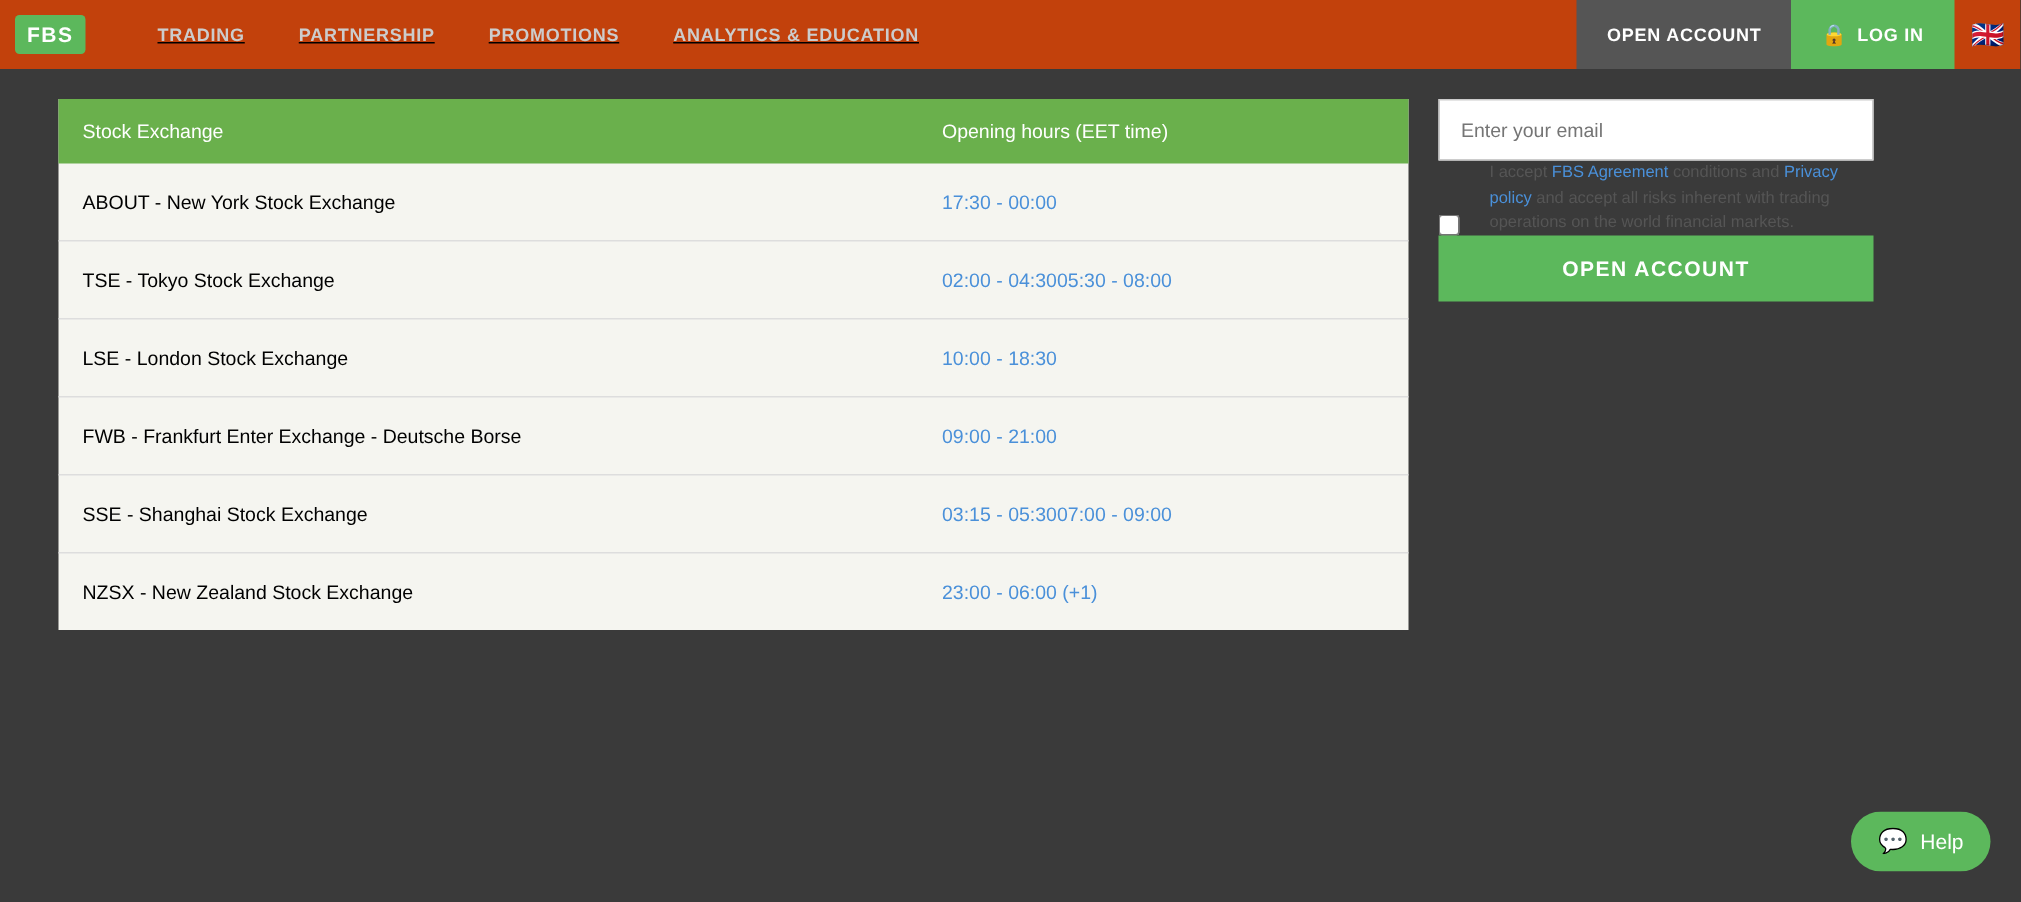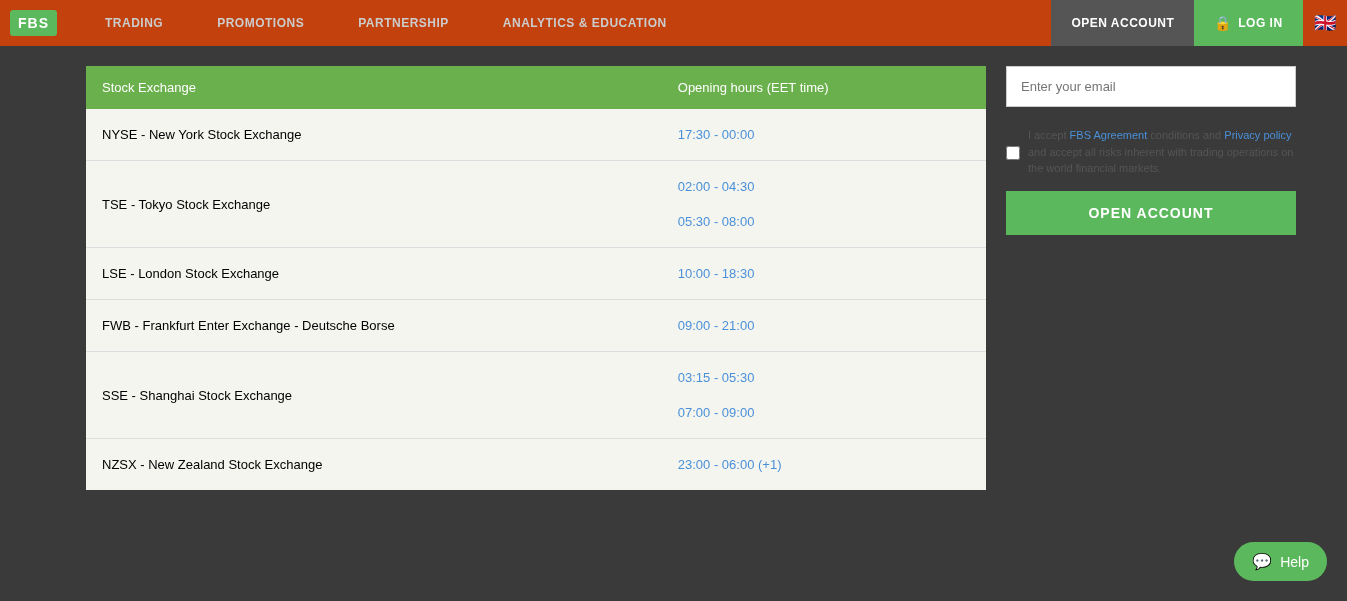--- a/index.html
+++ b/index.html
@@ -18,22 +18,23 @@
       color: #fff;
       font-weight: bold;
       font-size: 14px;
       padding: 5px 8px;
       border-radius: 3px;
       margin-right: 30px;
       letter-spacing: 1px;
     }
     .nav-links {
       display: flex;
-      gap: 18px;
+      gap: 0;
       flex: 1;
+      text-decoration: underline;
     }
     .nav-link {
       color: #ccc;
       font-size: 12px;
       font-weight: bold;
       letter-spacing: 0.5px;
       padding: 0 18px;
       height: 46px;
       display: flex;
       align-items: center;
@@ -77,21 +78,21 @@
     }
     .flag-icon {
       margin-left: 12px;
       font-size: 18px;
       cursor: pointer;
     }
 
     
     .main-content {
       display: flex;
-      padding: 20px 20px 20px 86px;
+      padding: 20px 20px 20px 39px;
       gap: 20px;
       min-height: 555px;
     }
 
     
     .table-section {
       flex: 1;
       max-width: 900px;
     }
     .stock-table {
@@ -119,46 +120,46 @@
       padding: 18px 16px;
       font-size: 13px;
       vertical-align: middle;
     }
     .hours-cell {
       color: #4a90d9;
       vertical-align: middle;
     }
     .hours-multi {
       display: flex;
-      flex-direction: column;
-      gap: 20px;
+      flex-direction: row;
+      gap: 0;
     }
     .hours-multi span {
       color: #4a90d9;
     }
 
     
     .sidebar {
       width: 290px;
     }
     .email-input {
       width: 100%;
       padding: 12px 14px;
       font-size: 13px;
       border: 1px solid #ccc;
       background: #fff;
       color: #999;
       outline: none;
-      margin-bottom: 20px;
+      margin-bottom: 0;
     }
     .agreement-row {
       display: flex;
-      align-items: center;
-      gap: 8px;
-      margin-bottom: 14px;
+      align-items: flex-end;
+      gap: 20px;
+      margin-bottom: 0;
     }
     .agreement-checkbox {
       margin-top: 2px;
       width: 14px;
       height: 14px;
       flex-shrink: 0;
       cursor: pointer;
       border: 1px solid #aaa;
       accent-color: #5cb85c;
     }
@@ -203,22 +204,22 @@
       font-size: 16px;
     }
   </style>
 </head>
 <body>
 
 <nav class="navbar">
   <div class="fbs-logo">FBS</div>
   <div class="nav-links">
     <div class="nav-link">TRADING</div>
+    <div class="nav-link">PARTNERSHIP</div>
     <div class="nav-link">PROMOTIONS</div>
-    <div class="nav-link">PARTNERSHIP</div>
     <div class="nav-link">ANALYTICS &amp; EDUCATION</div>
   </div>
   <div class="nav-actions">
     <div class="open-account-btn">OPEN ACCOUNT</div>
     <div class="login-btn">
       <span class="lock-icon">🔒</span>
       <span>LOG IN</span>
     </div>
     <div class="flag-icon">🇬🇧</div>
   </div>
@@ -230,21 +231,21 @@
     <table class="stock-table">
       <thead>
         <tr>
           <th>Stock Exchange</th>
           <th>Opening hours (EET time)</th>
         </tr>
       </thead>
       <tbody id="table-body">
 
       <tr>
-            <td><span class="exchange-abbr">NYSE - </span><span class="exchange-full">New York Stock Exchange</span></td>
+            <td><span class="exchange-abbr">ABOUT - </span><span class="exchange-full">New York Stock Exchange</span></td>
             <td class="hours-cell">17:30 - 00:00</td>
           </tr>
           <tr>
             <td><span class="exchange-abbr">TSE - </span><span class="exchange-full">Tokyo Stock Exchange</span></td>
             <td class="hours-cell">
               <div class="hours-multi">
                 <span>02:00 - 04:30</span>
                 <span>05:30 - 08:00</span>
               </div>
             </td>

